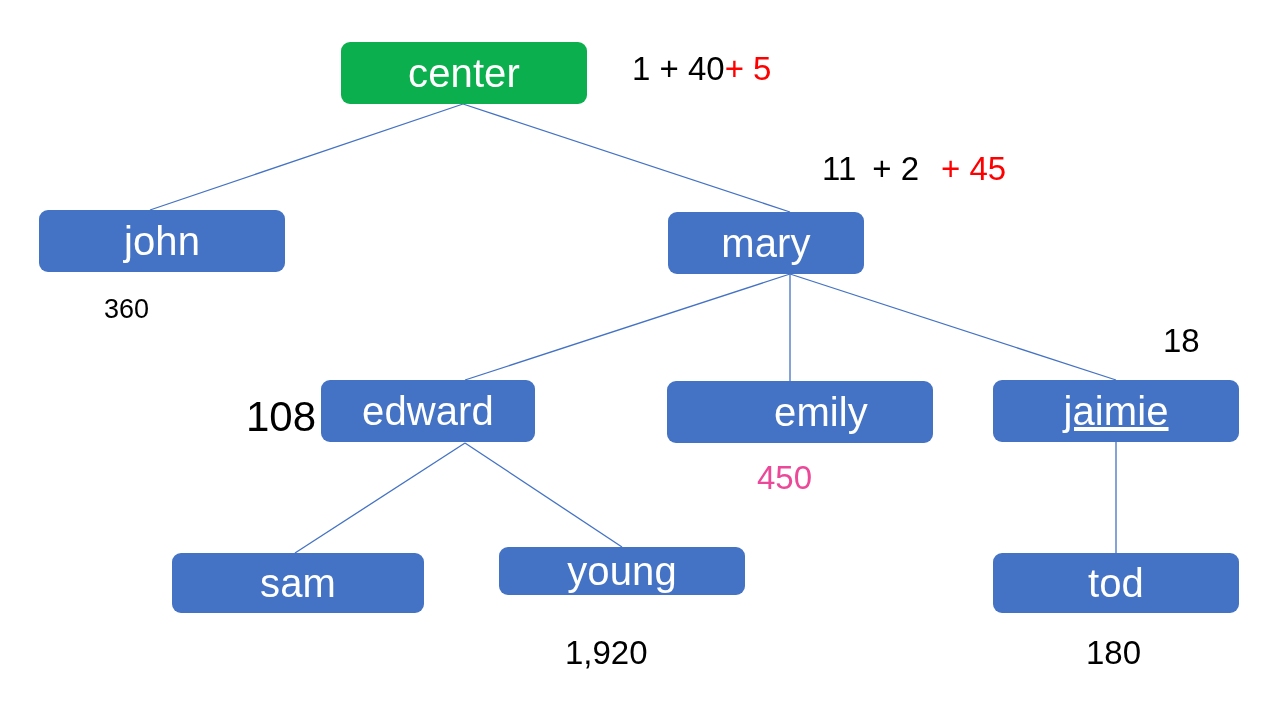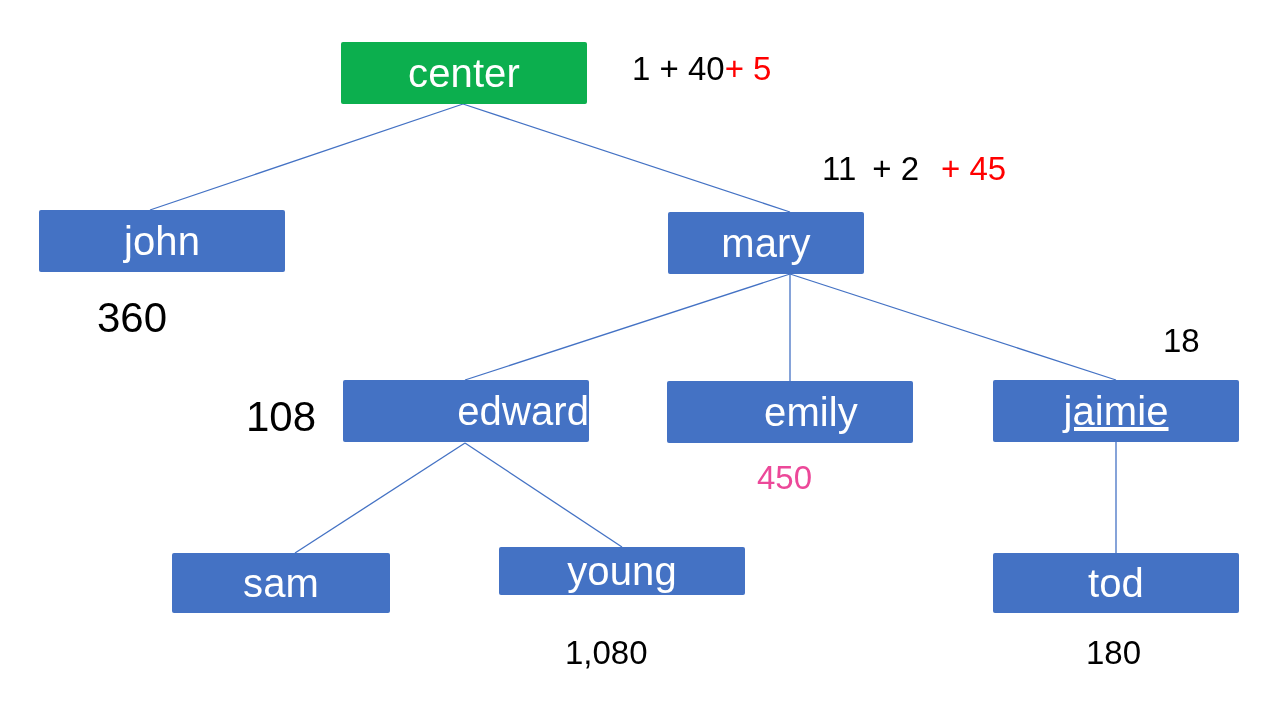--- a/index.html
+++ b/index.html
@@ -22,21 +22,21 @@
     position: absolute;
     left: 0;
     top: 0;
     width: 1280px;
     height: 708px;
     pointer-events: none;
   }
   .node {
     position: absolute;
     box-sizing: border-box;
-    border-radius: 2px;
+    border-radius: 9px;
     color: #ffffff;
     display: flex;
     align-items: center;
     justify-content: center;
     font-weight: 400;
     letter-spacing: 0.1px;
     white-space: nowrap;
     z-index: 3;
   }
   .node.green { background: #0CAF4E; }
@@ -90,33 +90,33 @@
   </div>
 
   <div class="node blue" style="left:27px; top:210px; width:246px; height:62px; font-size:40px;margin-left:12px;">
     <span>john</span>
   </div>
 
   <div class="node blue" style="left:668px; top:212px; width:196px; height:62px; font-size:40px;">
     <span>mary</span>
   </div>
 
-  <div class="node blue" style="left:343px; top:380px; width:246px; height:62px; font-size:40px;justify-content:flex-end;">
+  <div class="node blue" style="left:321px; top:380px; width:214px; height:62px; font-size:40px;">
     <span>edward</span>
   </div>
 
-  <div class="node blue" style="left:667px; top:381px; width:246px; height:62px; font-size:40px;padding-left:42px;">
+  <div class="node blue" style="left:667px; top:381px; width:266px; height:62px; font-size:40px;padding-left:42px;">
     <span>emily</span>
   </div>
 
   <div class="node blue" style="left:993px; top:380px; width:246px; height:62px; font-size:40px;text-decoration:underline;">
     <span>jaimie</span>
   </div>
 
-  <div class="node blue" style="left:172px; top:553px; width:218px; height:60px; font-size:40px;">
+  <div class="node blue" style="left:172px; top:553px; width:252px; height:60px; font-size:40px;">
     <span>sam</span>
   </div>
 
   <div class="node blue" style="left:499px; top:547px; width:246px; height:48px; font-size:40px;">
     <span>young</span>
   </div>
 
   <div class="node blue" style="left:993px; top:553px; width:246px; height:60px; font-size:40px;">
     <span>tod</span>
   </div>
@@ -125,25 +125,25 @@
     <span class="seg-black">1 + 40</span>
     <span class="seg-red">+ 5</span>
   </div>
 
   <div class="expr" style="left:822px; top:150px; font-size:33px;">
     <span class="seg-black">11</span>
     <span class="seg-black" style="margin-left:16px;">+ 2</span>
     <span class="seg-red" style="margin-left:22px;">+ 45</span>
   </div>
 
-  <div class="label" style="left:97px; top:294px; font-size:42px;">360</div>
+  <div class="label" style="left:104px; top:294px; font-size:27px;">360</div>
 
   <div class="label" style="left:246px; top:393px; font-size:42px;">108</div>
 
   <div class="label red" style="left:757px; top:459px; font-size:33px;">450</div>
 
   <div class="label" style="left:1163px; top:322px; font-size:33px;">18</div>
 
-  <div class="label" style="left:565px; top:634px; font-size:33px;">1,080</div>
+  <div class="label" style="left:565px; top:634px; font-size:33px;">1,920</div>
 
   <div class="label" style="left:1086px; top:634px; font-size:33px;">180</div>
 
 </div>
 
 </body></html>

